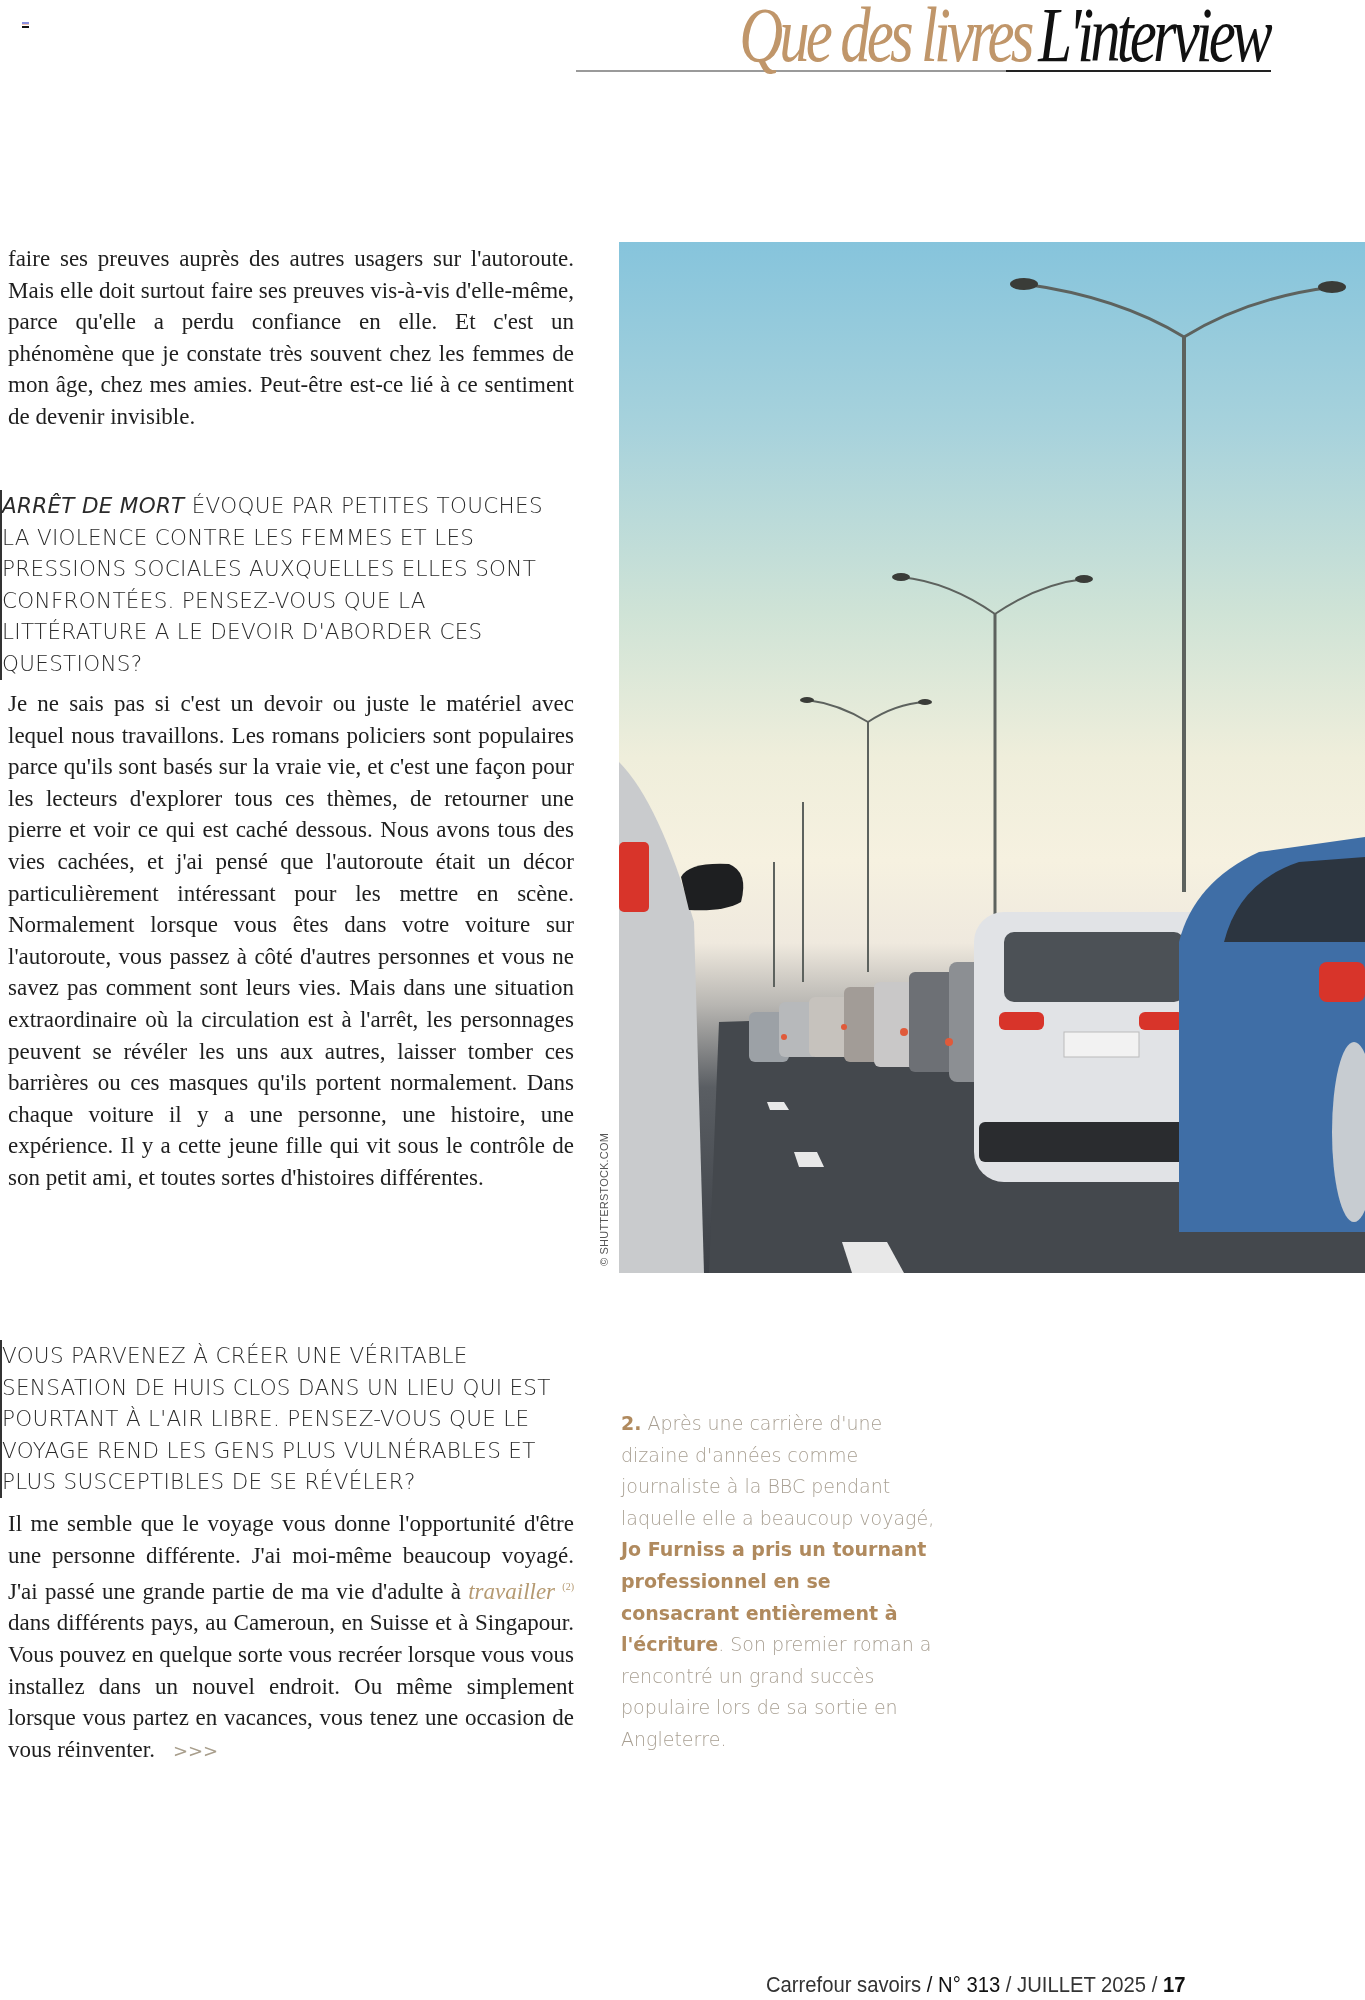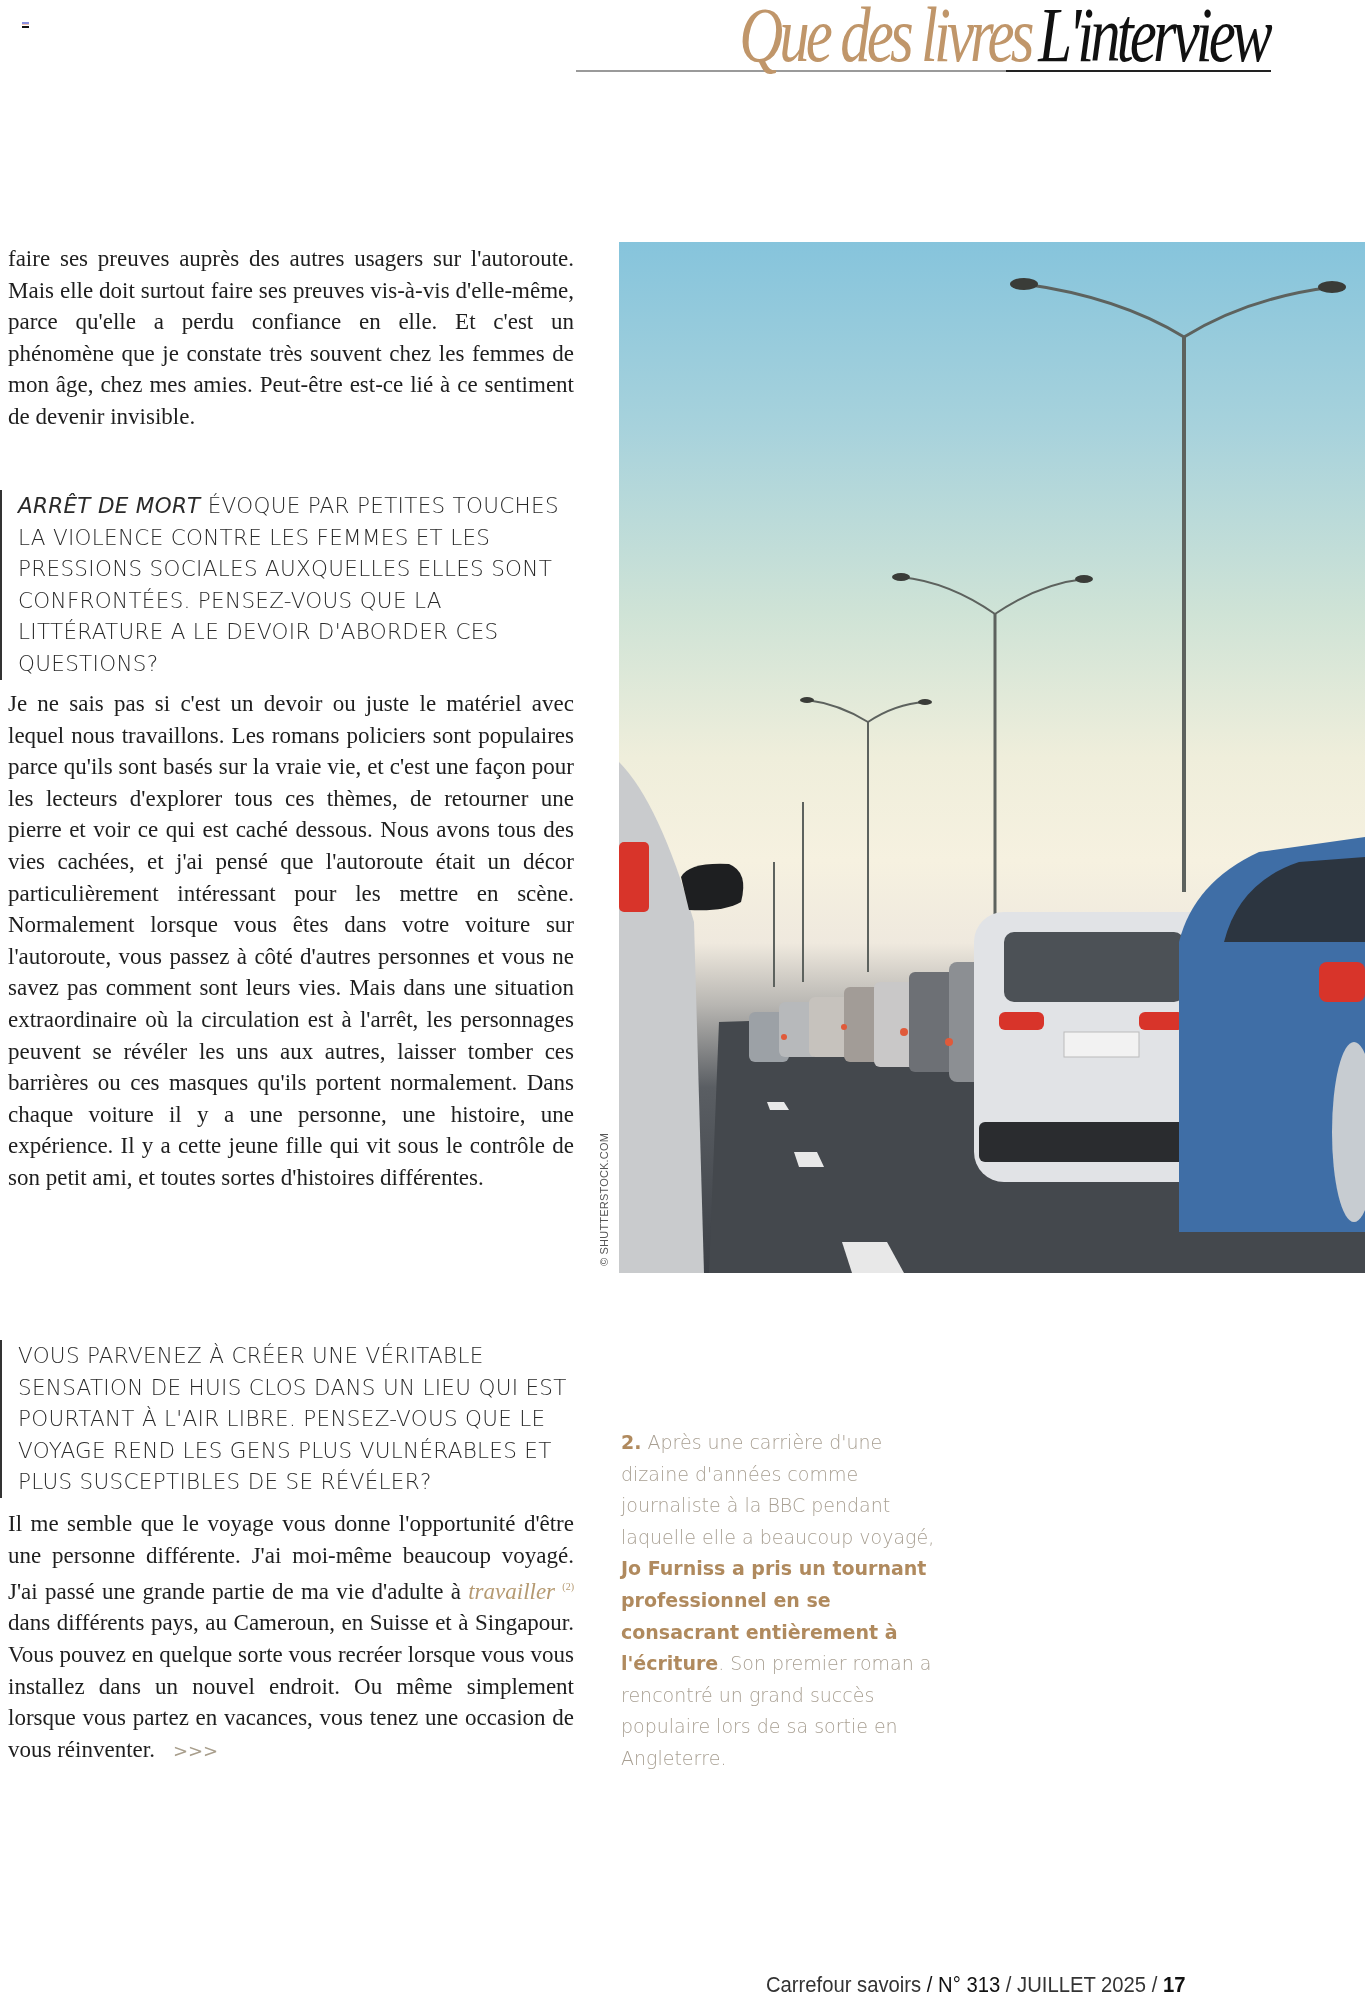--- a/index.html
+++ b/index.html
@@ -11,30 +11,30 @@
 
   .masthead { position:absolute; left:576px; top:0; width:695px; height:100px; }
   .masthead .rule { position:absolute; left:0; right:0; top:70px; height:2px; background:#9a9a9a; }
   .masthead .rule-dark { position:absolute; left:430px; right:0; top:70px; height:2px; background:#222; }
   .masthead .title { position:absolute; right:2px; top:-4px; white-space:nowrap; font-family:"Liberation Serif", serif; font-style:italic; font-size:78px; letter-spacing:-5px; transform:scaleX(0.78); transform-origin:right top; line-height:1; }
   .masthead .gold { color:#c0966a; }
   .masthead .black { color:#111; margin-left:10px; }
 
   .col-left { position:absolute; left:0; width:582px; }
   .body-text { font-family:"Liberation Serif", serif; font-size:23px; line-height:31.6px; color:#1e1e1e; text-align:justify; margin:8px; }
-  .q-block { position:absolute; left:0; border-left:2px solid #333; padding-left:16px; font-family:"DejaVu Sans", sans-serif; font-size:21.5px; line-height:31.6px; color:#2a2a2a; letter-spacing:0.3px; text-transform:uppercase; font-weight:300; }
+  .q-block { position:absolute; left:0; border-left:2px solid #333; font-family:"DejaVu Sans", sans-serif; font-size:21.5px; line-height:31.6px; color:#2a2a2a; letter-spacing:0.3px; text-transform:uppercase; font-weight:300; }
   .q-block .it { font-style:italic; }
   .gold-it { color:#b59a72; font-style:italic;font-family:Liberation Serif, serif; }
   .sup { font-size:10px; vertical-align:super; color:#b59a72; }
   .cont { color:#a89e8c; font-family:"DejaVu Sans", sans-serif; font-size:18px; margin-left:18px; }
 
   .photo { position:absolute; left:619px; top:242px; width:746px; height:1031px; overflow:hidden; background:linear-gradient(180deg,#86c4dc 0%,#a7d2dc 18%,#cfe3d6 36%,#efeedb 50%,#f6f1e0 60%,#efe9de 68%,#b8b6b2 74%,#5a5e63 82%,#3c4046 100%); }
   .credit { position:absolute; left:598px; top:1266px; transform:rotate(-90deg); transform-origin:left top; font-family:"Liberation Sans", sans-serif; font-size:11px; color:#555; white-space:nowrap; letter-spacing:0.2px; }
 
-  .sidenote { position:absolute; left:621px; top:1408px; width:320px; font-family:"DejaVu Sans", sans-serif; font-size:19px; line-height:31.6px; color:#a89f92; font-weight:300;margin-top:19px; }
+  .sidenote { position:absolute; left:621px; top:1408px; width:320px; font-family:"DejaVu Sans", sans-serif; font-size:19px; line-height:31.6px; color:#a89f92; font-weight:300; }
   .sidenote .num { color:#b08a5e; font-weight:bold; }
   .sidenote .hl { color:#b08a5e; font-weight:bold; }
 
   .footer { position:absolute; left:766px; top:1972px; font-family:"Liberation Sans", sans-serif; font-size:22px; color:#333; white-space:nowrap; transform:scaleX(0.92); transform-origin:left top; }
   .footer .b { font-weight:bold; color:#111; }
   .footer .n { color:#111; }
 </style>
 </head>
 <body>
 

